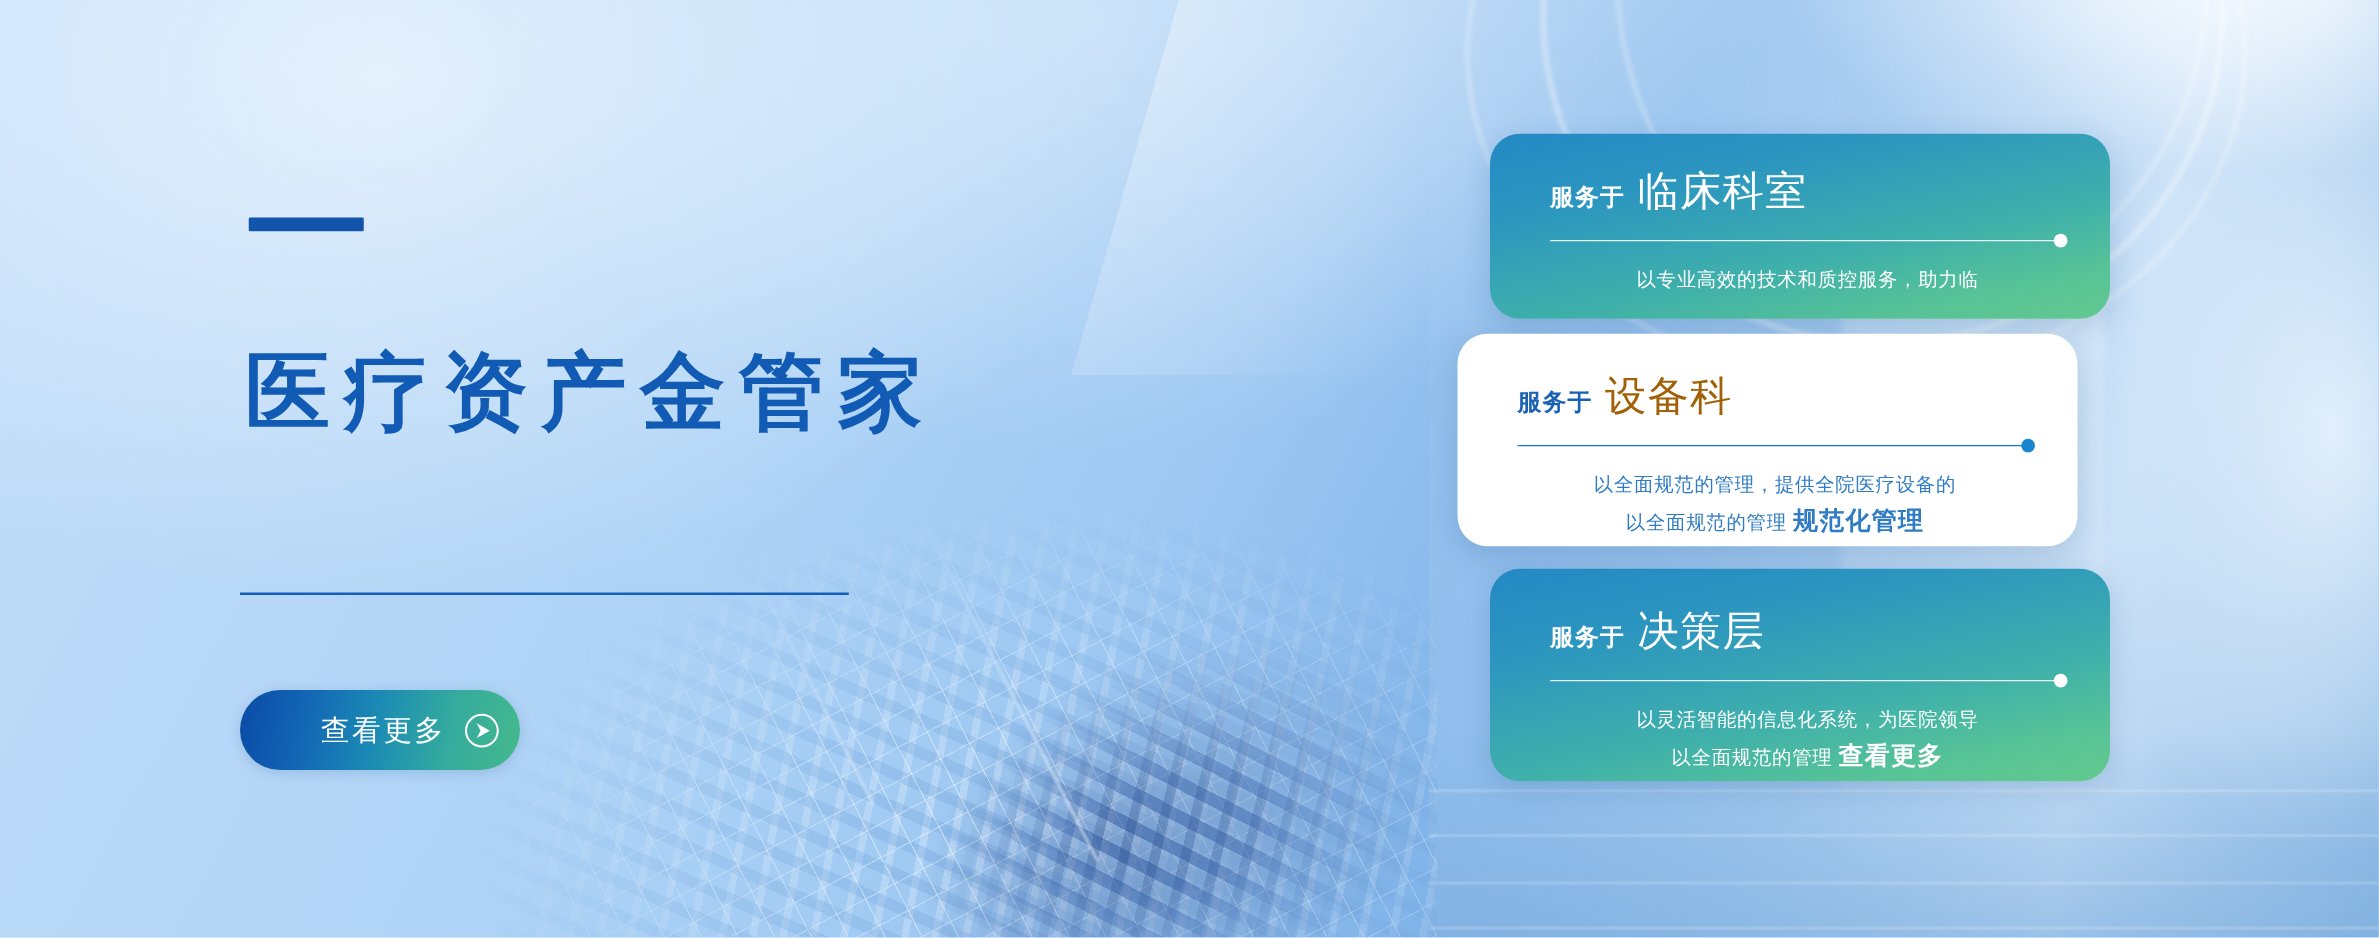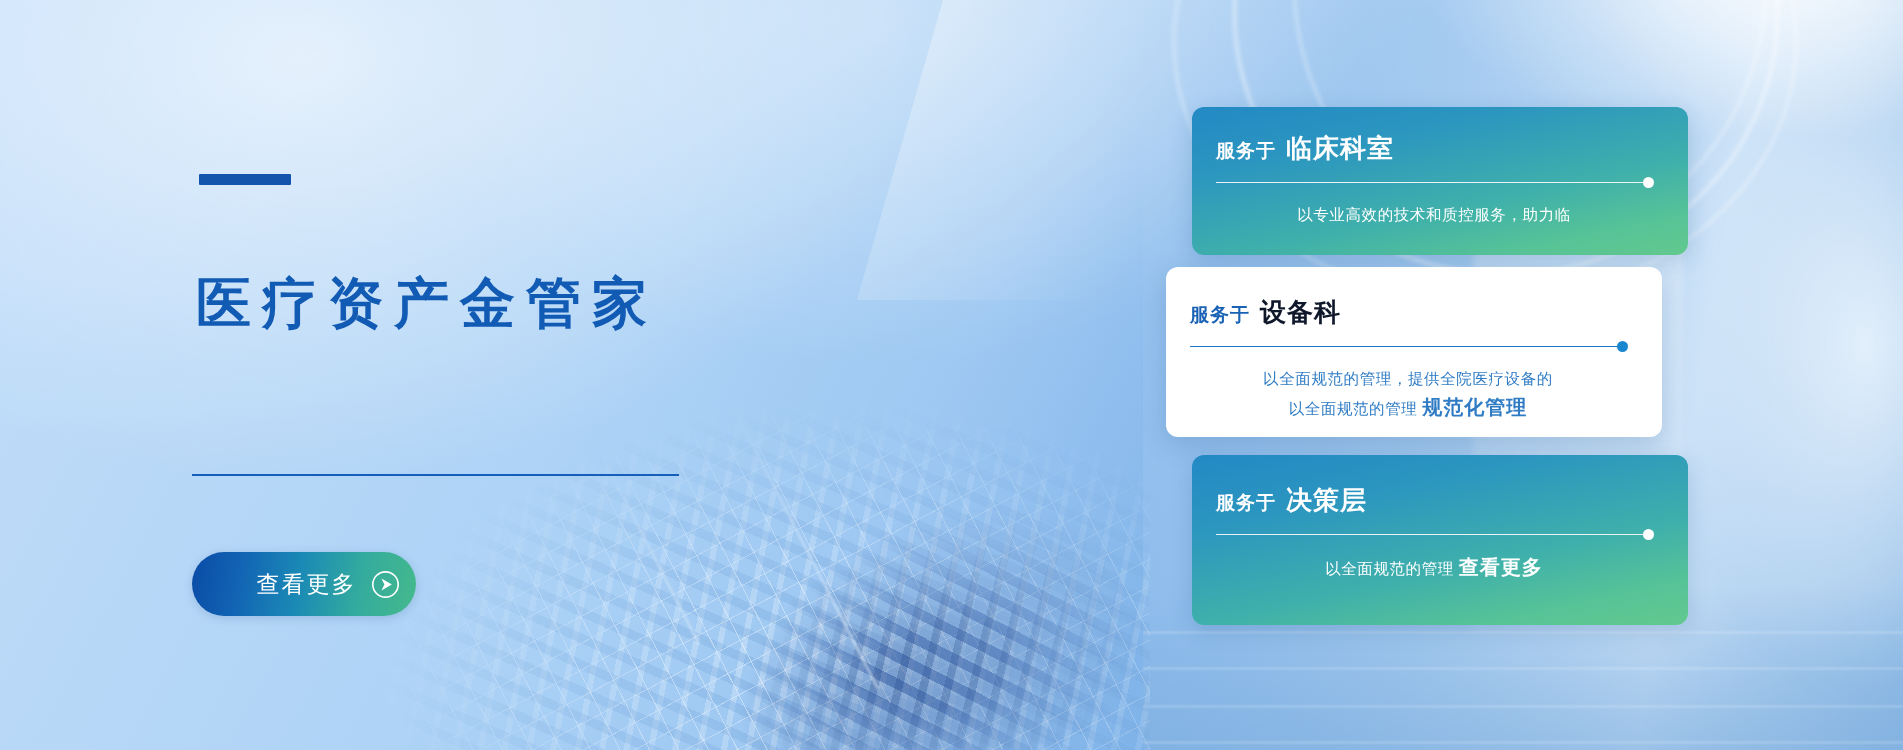--- a/index.html
+++ b/index.html
@@ -99,24 +99,23 @@
   }
 
   
   .left{position:absolute;left:0;top:0;width:760px;height:750px;}
   .accent-dash{
     position:absolute;left:199px;top:174px;width:92px;height:11px;
     background:#1355ad;border-radius:1px;
   }
   .headline{
     position:absolute;left:196px;top:280px;
-    font-size:55px;line-height:1;letter-spacing:11px;
+    font-size:68px;line-height:1;letter-spacing:11px;
     font-weight:bold;color:#125bb5;
     white-space:nowrap;
-    font-family:Liberation Mono, monospace;
   }
   .rule{
     position:absolute;left:192px;top:474px;width:487px;height:2px;
     background:#155fbb;
   }
   .cta{
     position:absolute;left:192px;top:552px;
     width:224px;height:64px;border-radius:32px;
     background:linear-gradient(100deg,#0a4ba6 0%,#1264b4 22%,#1b8ab5 48%,#34ab9e 74%,#45b98c 100%);
     display:flex;align-items:center;justify-content:center;gap:14px;
@@ -124,62 +123,62 @@
     box-shadow:0 2px 10px rgba(20,70,140,.18);
   }
   .cta-label{
     color:#ffffff;font-size:23px;letter-spacing:2px;font-weight:500;margin-left:48px;
   }
   .cta-arrow{width:29px;height:29px;display:block;}
 
   
   .cards{position:absolute;left:0;top:0;width:1903px;height:750px;}
   .card{
-    position:absolute;border-radius:12px;
+    position:absolute;border-radius:24px;
     box-sizing:border-box;
-    padding:24px 36px 26px 24px;
+    padding:24px 36px 26px 48px;
   }
   .card.tinted{
     background:linear-gradient(168deg,#2389c4 0%,#2b95c0 26%,#3fb0ab 62%,#57c397 84%,#62c98e 100%);
     box-shadow:0 6px 22px rgba(25,80,140,.20);
   }
   .card.plain{
     background:#ffffff;
     box-shadow:0 8px 26px rgba(25,80,140,.20);
   }
   .card-1{left:1192px;top:107px;width:496px;height:148px;}
   .card-2{left:1166px;top:267px;width:496px;height:170px; padding-top:28px;}
   .card-3{left:1192px;top:455px;width:496px;height:170px; padding-top:28px;}
 
   .card-title{
     display:flex;align-items:baseline;gap:10px;white-space:nowrap;
   }
   .card-title .prefix{font-size:19px;font-weight:bold;letter-spacing:1px;}
-  .card-title .dept{font-size:26px;font-weight:bold;letter-spacing:1px;}
+  .card-title .dept{font-size:33px;font-weight:normal;letter-spacing:1px;}
 
   .card-divider{
     position:relative;margin-top:11px;margin-bottom:13px;height:11px;
   }
   .card-divider .bar{
     position:absolute;left:0;top:5px;height:1px;width:100%;
   }
   .card-divider .dot{
     position:absolute;right:-2px;top:0;width:11px;height:11px;border-radius:50%;
   }
   .card-body{font-size:15.5px;line-height:28px;letter-spacing:.6px;text-align:center;}
   .card-body .hl{font-size:20px;font-weight:bold;letter-spacing:1px;}
 
   .tinted .card-title .prefix,
   .tinted .card-title .dept,
   .tinted .card-body{color:#ffffff;}
   .tinted .card-divider .bar{background:rgba(255,255,255,.88);}
   .tinted .card-divider .dot{background:#ffffff;}
 
   .plain .card-title .prefix{color:#1a62b5;}
-  .plain .card-title .dept{color:#0f172a;}
+  .plain .card-title .dept{color:#a16207;}
   .plain .card-body{color:#2f7cc4;}
   .plain .card-divider .bar{background:#1a78c4;}
   .plain .card-divider .dot{background:#1a86d0;}
 </style>
 </head>
 <body>
 
 <div id="stage">
 
   <div class="bg-base"></div>
@@ -260,20 +259,21 @@
     <div class="card tinted card-3">
       <div class="card-title">
         <span class="prefix">服务于</span>
         <span class="dept">决策层</span>
       </div>
       <div class="card-divider">
         <span class="bar"></span>
         <span class="dot"></span>
       </div>
       <div class="card-body">
+        <div>以灵活智能的信息化系统，为医院领导</div>
         <div>
           <span>以全面规范的管理</span>
           <span class="hl">查看更多</span>
         </div>
       </div>
     </div>
 
   </div>
 </div>
 

